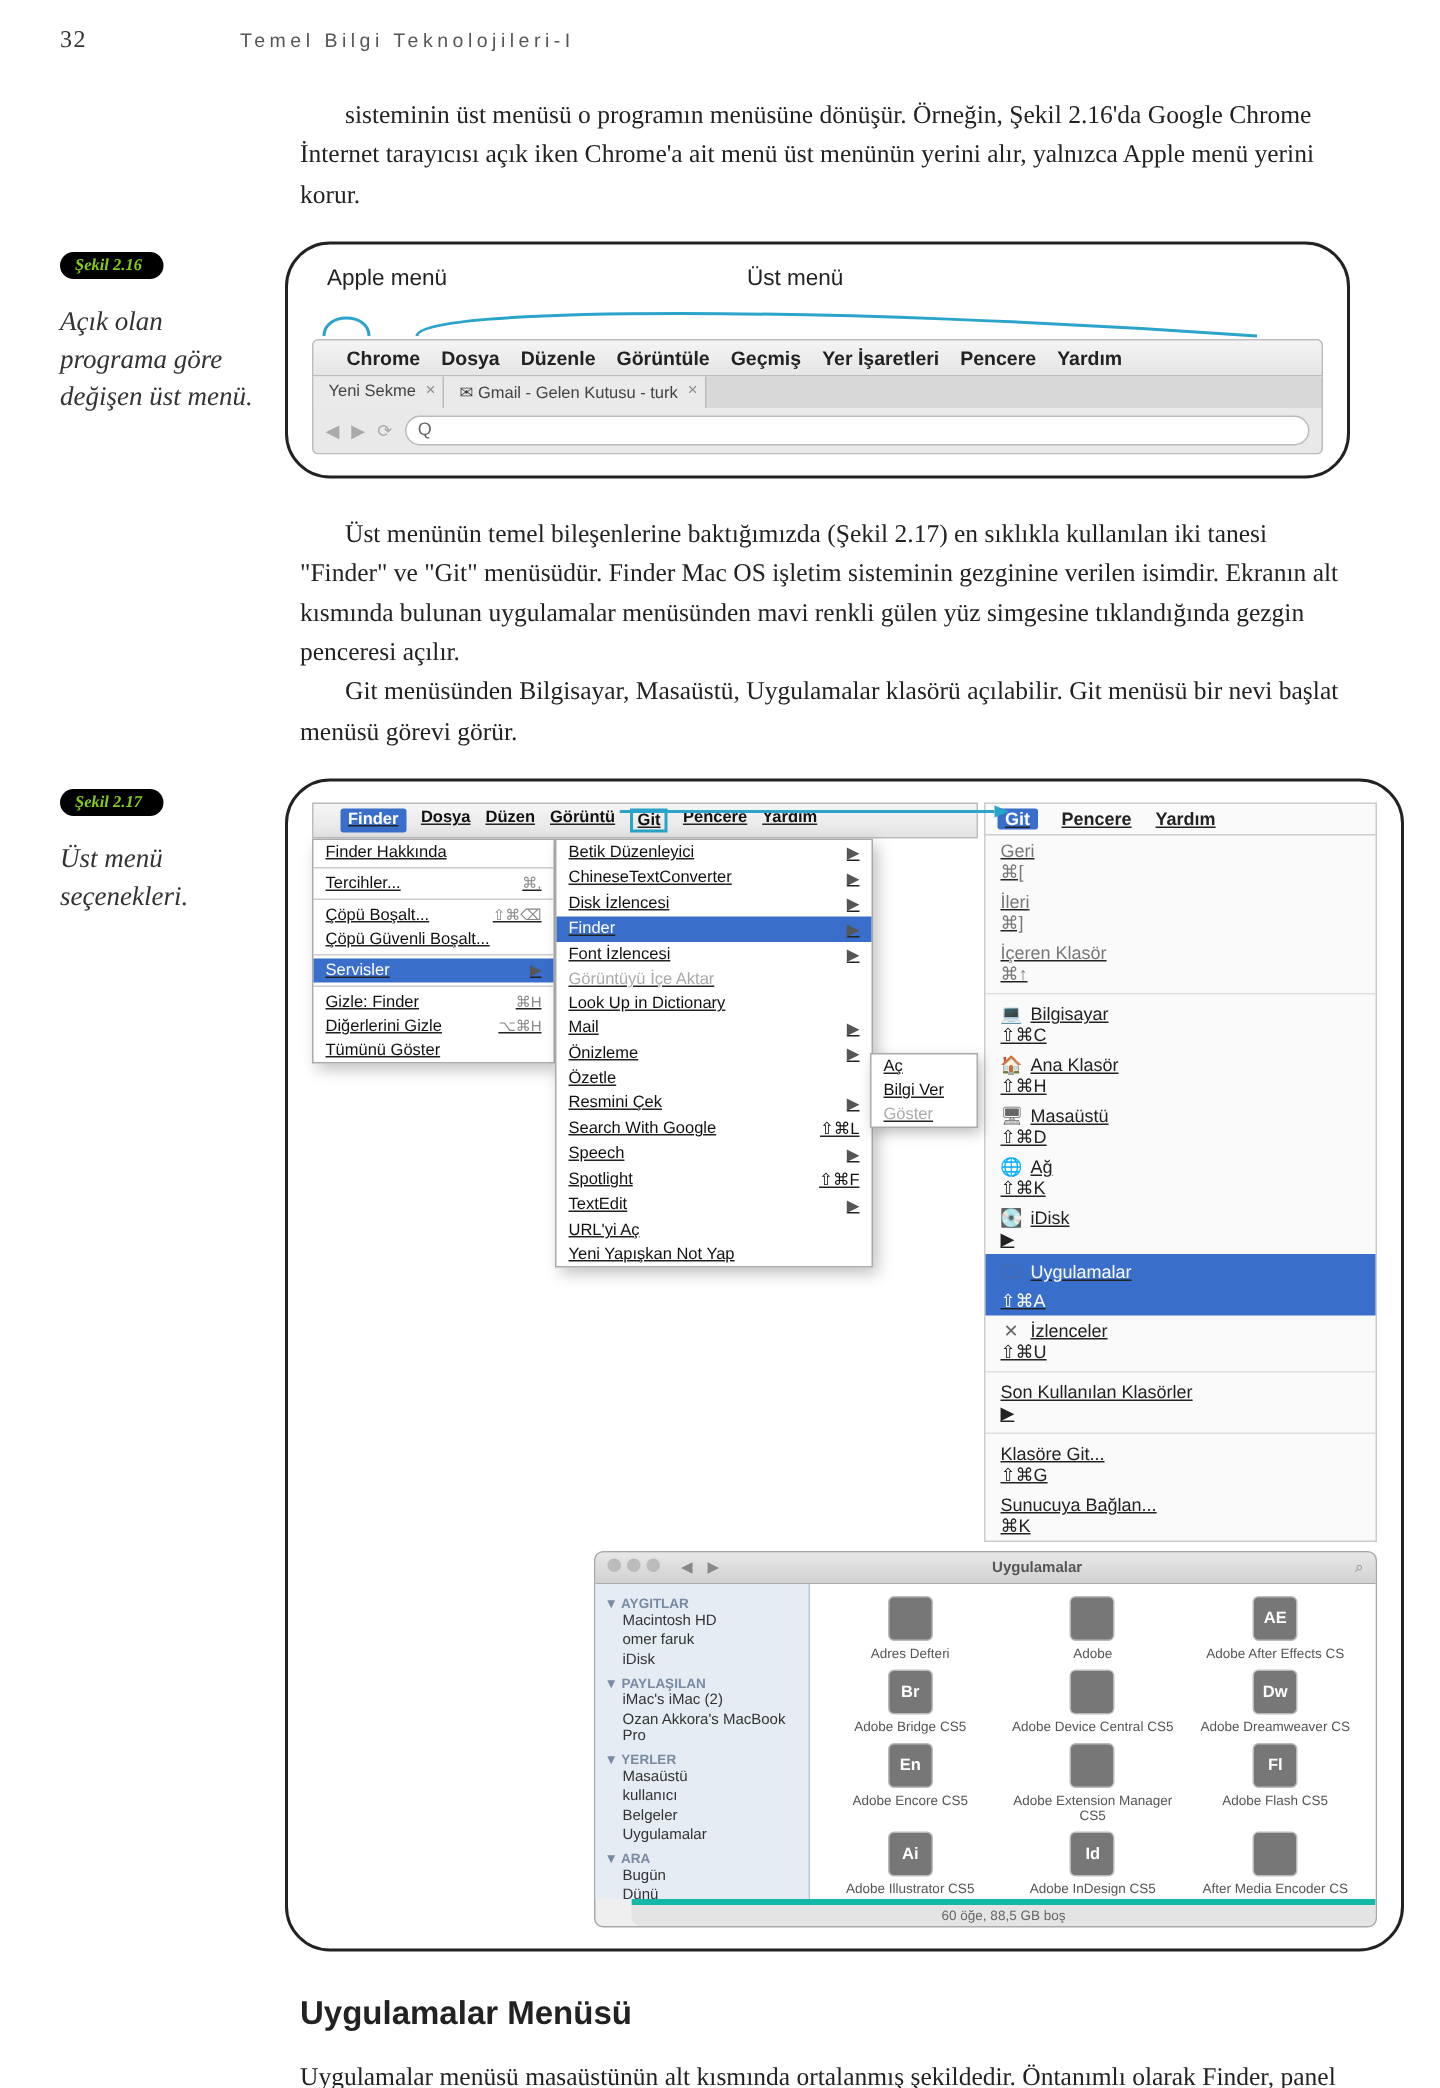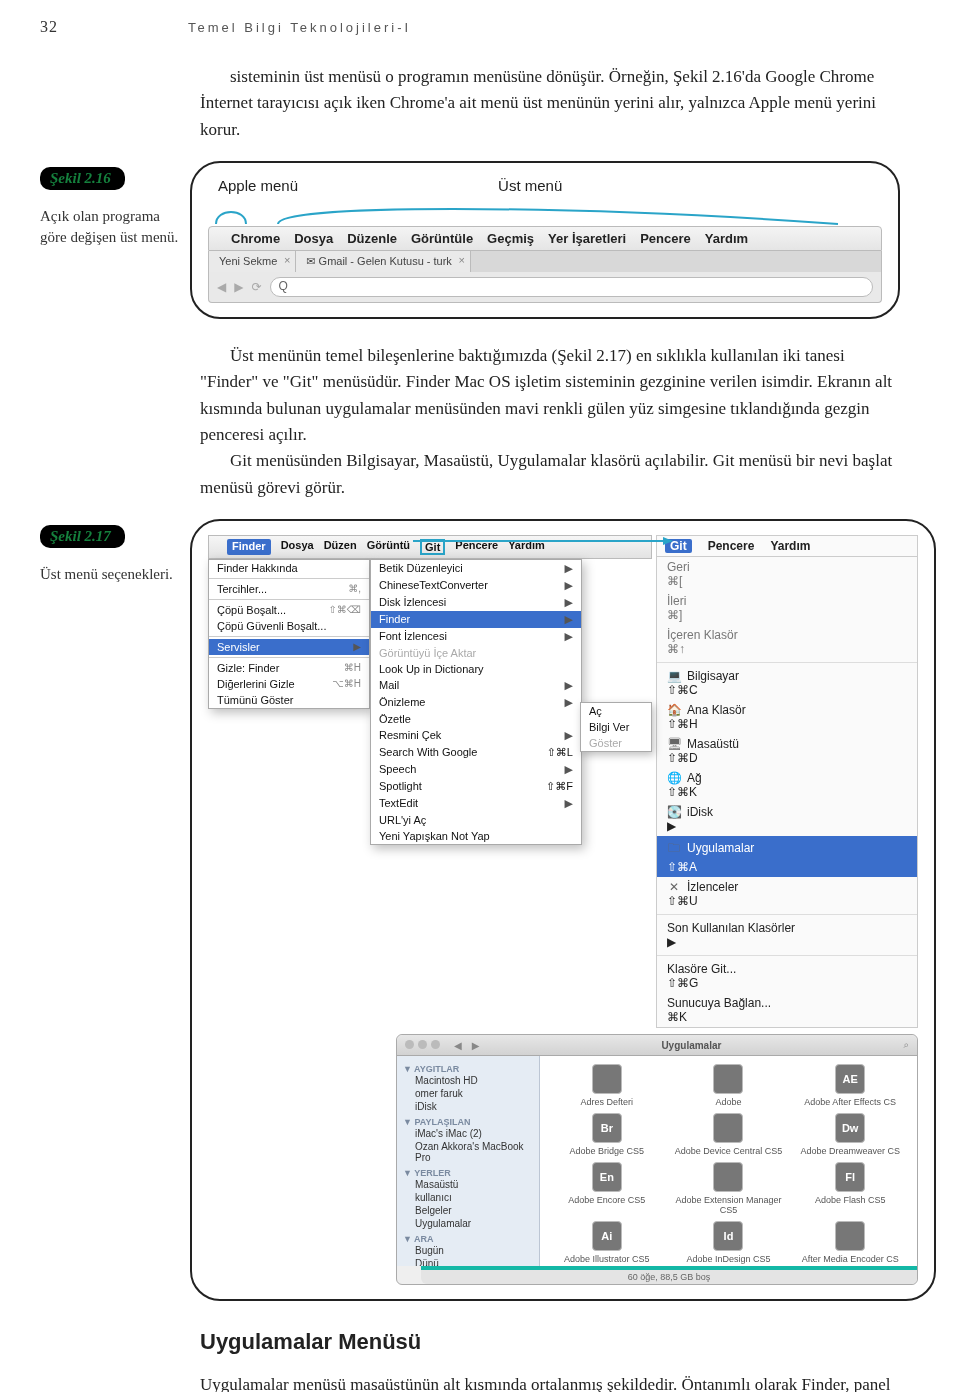--- a/index.html
+++ b/index.html
@@ -14,48 +14,48 @@
     padding: 18px 60px 40px 40px;
     position: relative;
   }
   .topline {
     display: flex;
     align-items: baseline;
     font-size: 14px;
     letter-spacing: 1px;
     color: #444;
     margin-bottom: 28px;
-    gap: 28px;
   }
   .topline .pn { width: 120px; font-size: 16px; color:#333; }
   .topline .unit { flex:1; font-family: Verdana, Arial, sans-serif; letter-spacing: 3px; font-size: 13px; color:#555;}
   .body-para {
     font-size: 17px;
     line-height: 1.55;
     margin-left: 160px;
     margin-bottom: 18px;
   }
   .body-para .indent { display:block; text-indent: 30px;}
   .fig-label-wrap {
     position: relative;
     margin-top: 6px;
     margin-bottom: 10px;
   }
   .fig-tag {
     background:#000;
-    color:#15803d;
+    color:#84cc16;
     border-radius: 10px;
     display:inline-block;
     padding: 3px 14px 3px 10px;
     font-style: italic;
     font-weight: bold;
-    font-size: 15px;
+    font-size: 11px;
   }
   .fig-caption {
-    font-size: 15px;
+    font-style: italic;
+    font-size: 18px;
     color:#333;
     margin-top: 16px;
     max-width: 140px;
     line-height: 1.4;
   }
   .fig-block {
     display:flex;
     align-items:flex-start;
     gap: 10px;
     margin-bottom: 24px;
@@ -117,21 +117,21 @@
     height: 16px; padding: 1px 8px;
   }
   .section-h {
     font-family: Arial, Helvetica, sans-serif;
     font-weight: bold;
     font-size: 22px;
     margin: 28px 0 10px 160px;
   }
   
   .fig217 { position: relative; }
-  .menus-row { display:flex; align-items:flex-start; gap: 4px; }
+  .menus-row { display:flex; align-items:flex-start; gap: 4px; text-decoration: underline; }
   .mac-menu {
     font-family: Arial, sans-serif;
     font-size: 11px;
     color:#111;
   }
   .mbar {
     background: linear-gradient(#f6f6f6,#e3e3e3);
     border:1px solid #bbb;
     display:flex; gap: 10px; padding: 3px 8px;
     font-weight: bold;

